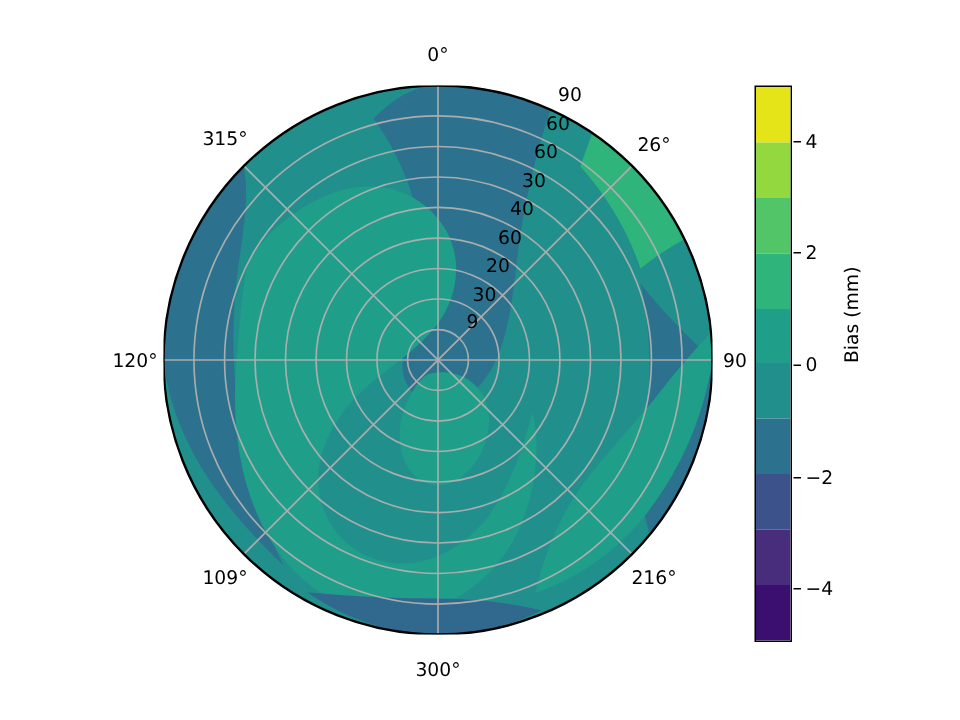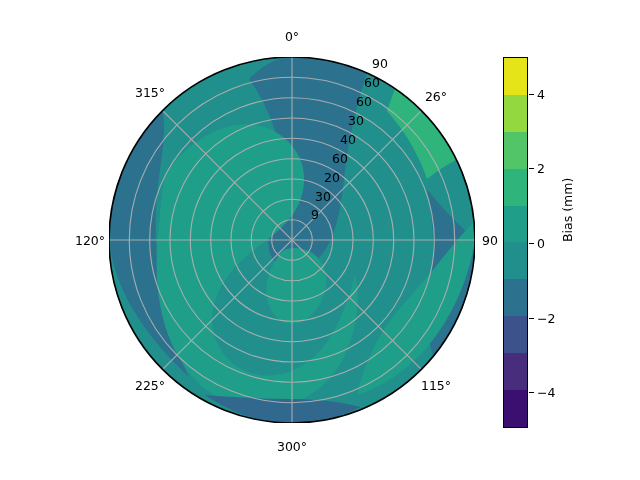--- a/index.html
+++ b/index.html
@@ -139,23 +139,23 @@
         <line x1="312.4" y1="53.6" x2="53.6" y2="312.4"></line>
       </g>
 
       <circle cx="183" cy="183" r="183" fill="none" stroke="#000000" stroke-width="1.6"></circle>
     </svg>
   </div>
 
   <div class="ang-label" style="left:292px;top:36px">0°</div>
   <div class="ang-label" style="left:436px;top:96px">26°</div>
   <div class="ang-label" style="left:490px;top:240px">90</div>
-  <div class="ang-label" style="left:436px;top:385px">115°</div>
+  <div class="ang-label" style="left:436px;top:385px">216°</div>
   <div class="ang-label" style="left:292px;top:446px">300°</div>
-  <div class="ang-label" style="left:150px;top:385px">225°</div>
+  <div class="ang-label" style="left:150px;top:385px">109°</div>
   <div class="ang-label" style="left:90px;top:240px">120°</div>
   <div class="ang-label" style="left:150px;top:92px">315°</div>
 
   <div class="rad-label" style="left:315px;top:214px">9</div>
   <div class="rad-label" style="left:323px;top:196px">30</div>
   <div class="rad-label" style="left:332px;top:177px">20</div>
   <div class="rad-label" style="left:340px;top:158px">60</div>
   <div class="rad-label" style="left:348px;top:139px">40</div>
   <div class="rad-label" style="left:356px;top:120px">30</div>
   <div class="rad-label" style="left:364px;top:101px">60</div>

